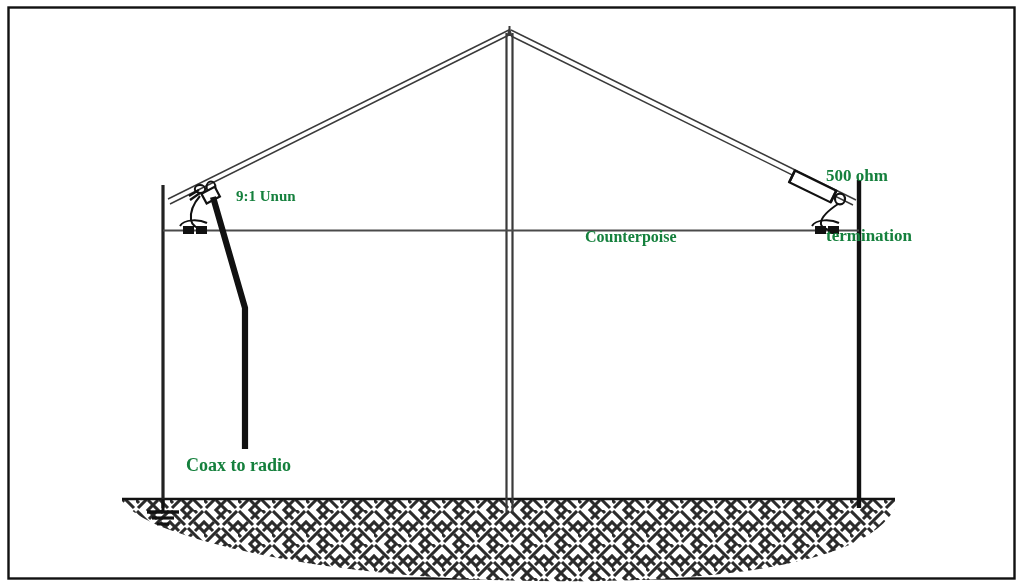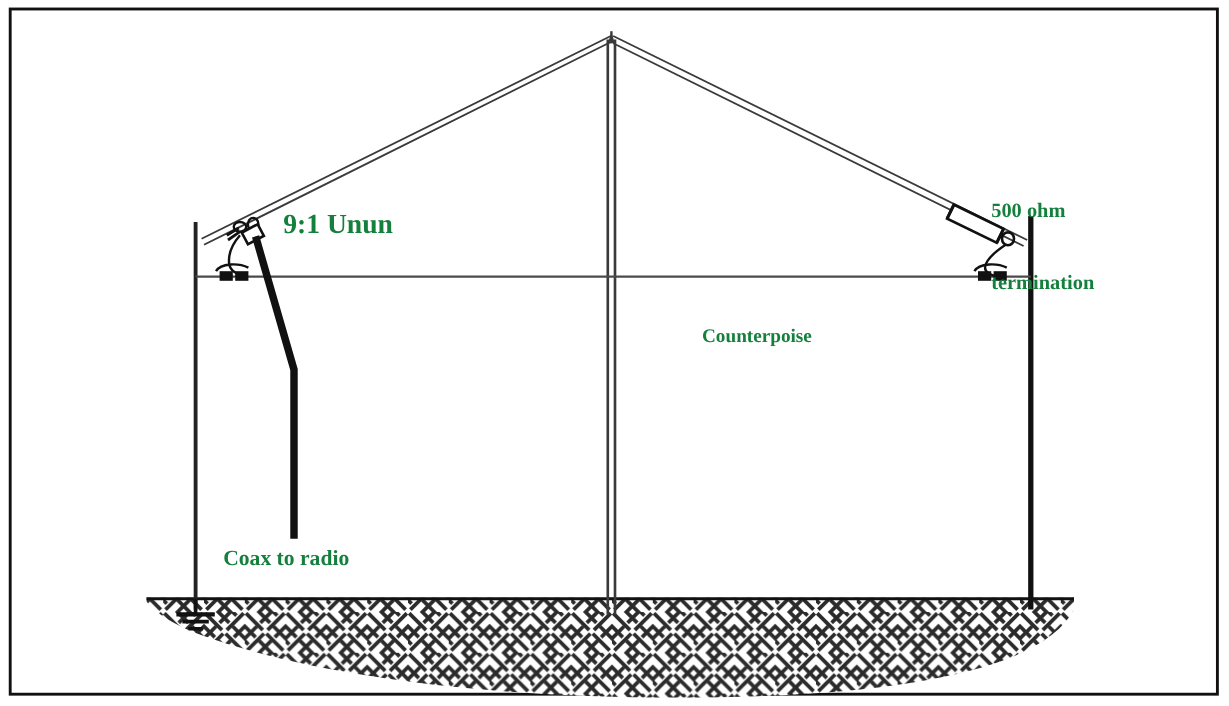--- a/index.html
+++ b/index.html
@@ -25,22 +25,22 @@
     height: 588px;
   }
   .lbl {
     position: absolute;
     font-family: Liberation Serif, serif;
     font-weight: bold;
     color: #15803d;
     white-space: pre;
     line-height: 1.18;
   }
-  #label-unun      { left: 236px; top: 173px;  font-size: 23px; }
-  #label-counterpoise { left: 585px; top: 228px; font-size: 16px; margin-top: 44px; }
+  #label-unun      { left: 236px; top: 188px;  font-size: 15px; }
+  #label-counterpoise { left: 585px; top: 228px; font-size: 16px; }
   #label-termination  { left: 826px; top: 126px; font-size: 17px; text-align: left; }
   #label-coax      { left: 186px; top: 455px;  font-size: 18px; }
 </style>
 </head>
 <body>
 
 <div id="canvas">
 
   <svg id="figure" viewBox="0 0 1024 588" xmlns="http://www.w3.org/2000/svg">
 

